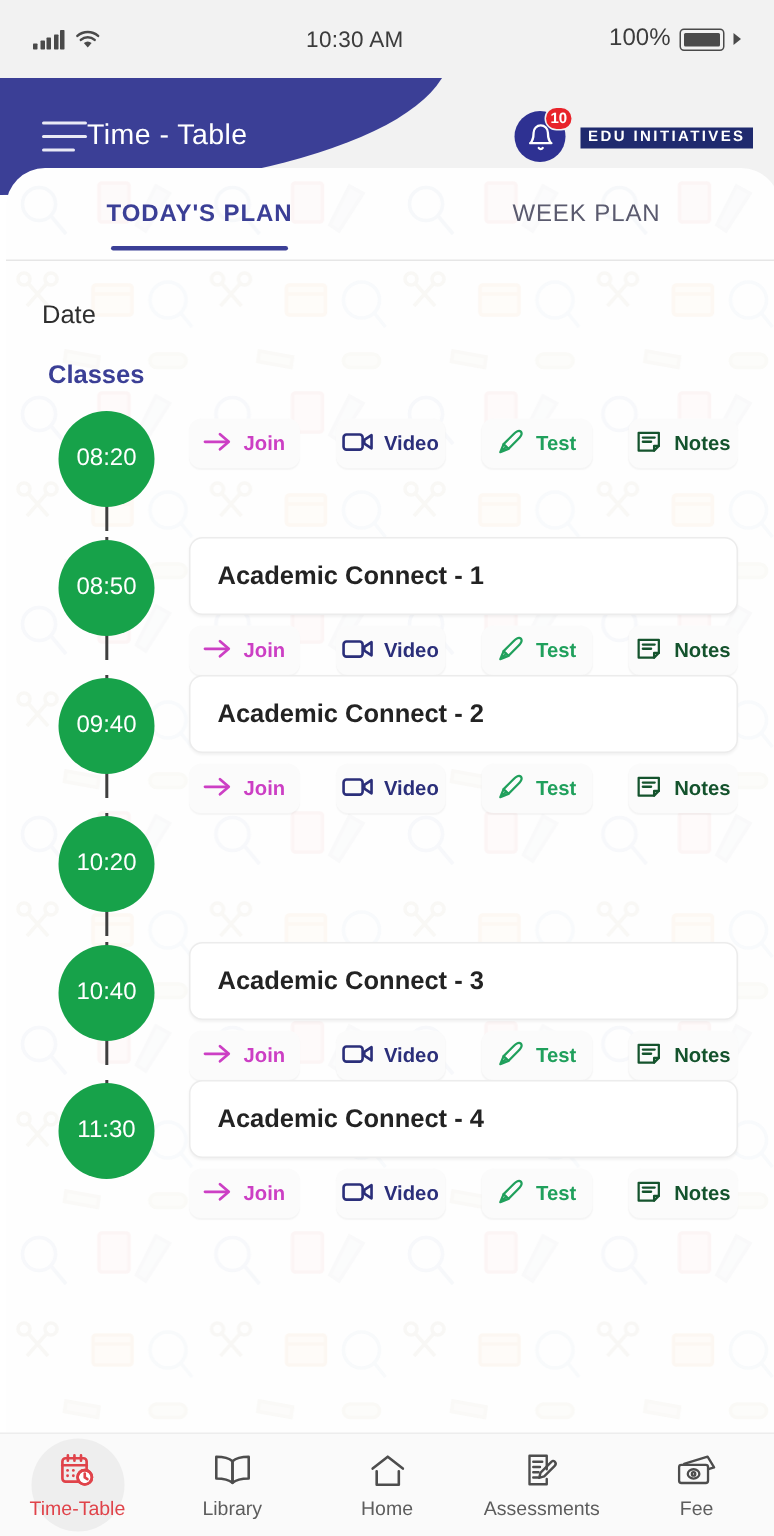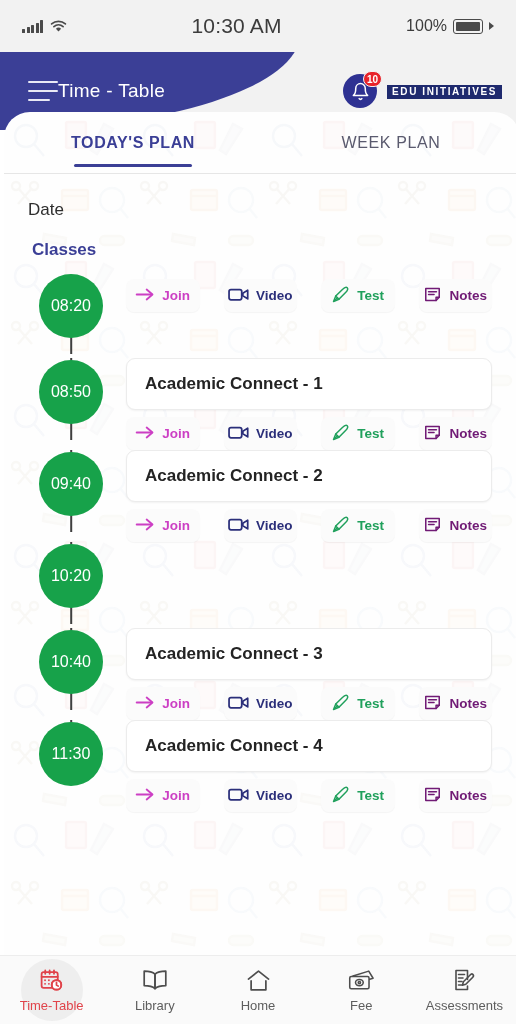--- a/index.html
+++ b/index.html
@@ -12,21 +12,21 @@
   .phone { position: relative; width: 516px; height: 1024px; background: #fff; overflow: hidden; }
 
   
   .statusbar {
     position: absolute; top: 0; left: 0; width: 516px; height: 52px;
     background: #f2f2f2;
     display: flex; align-items: center; justify-content: space-between;
     padding: 0 22px;
   }
   .sb-left { display: flex; align-items: center; gap: 7px; }
-  .sb-time { font-size: 21px; color: #3c3c3c; letter-spacing: .2px; }
+  .sb-time { font-size: 15px; color: #3c3c3c; letter-spacing: .2px; }
   .sb-right { display: flex; align-items: center; gap: 6px; }
   .sb-batt-txt { font-size: 16px; color: #3c3c3c; }
   .bars { display: flex; align-items: flex-end; gap: 1.5px; height: 13px; }
   .bars i { display: block; width: 3px; background: #4a4a4a; border-radius: .5px; }
   .bars i:nth-child(1){height:4px}.bars i:nth-child(2){height:6px}
   .bars i:nth-child(3){height:8px}.bars i:nth-child(4){height:10px}
   .bars i:nth-child(5){height:13px}
   .batt { width: 30px; height: 15px; border: 1.8px solid #4a4a4a; border-radius: 3px; padding: 2px; }
   .batt span { display: block; height: 100%; width: 100%; background: #4a4a4a; border-radius: 1px; }
   .batt-tip { width: 0; height: 0; border-top: 4px solid transparent; border-bottom: 4px solid transparent; border-left: 5px solid #4a4a4a; }
@@ -97,21 +97,21 @@
   .actions { display: flex; gap: 24px; margin-top: 7px; }
   .act {
     flex: 1; background: #fbfbfb; border-radius: 8px; height: 33px;
     display: flex; align-items: center; justify-content: center; gap: 7px;
     font-size: 13.5px; font-weight: bold; cursor: pointer;
     box-shadow: 0 1px 1px rgba(0,0,0,.04);
   }
   .act.join  { color: #cc3fc4; }
   .act.video { color: #2b2f7a; }
   .act.test  { color: #20a05c; }
-  .act.notes { color: #701a75; }
+  .act.notes { color: #14532d; }
 
   
   .bottomnav {
     position: absolute; bottom: 0; left: 0; width: 516px; height: 69px;
     background: #fafafa; border-top: 1px solid #ededed;
     display: flex; align-items: center;
   }
   .nav-item { flex: 1; display: flex; flex-direction: column; align-items: center; justify-content: center; gap: 5px; cursor: pointer; position: relative; height: 69px; }
   .nav-ico { height: 26px; display: flex; align-items: center; justify-content: center; }
   .nav-lbl { font-size: 13px; color: #5d5d5d; }
@@ -464,33 +464,33 @@
         <span class="nav-ico" style="color:#4d4d4d">
           <svg width="25" height="23" viewBox="0 0 26 24" fill="none" stroke="currentColor" stroke-width="1.8" stroke-linecap="round" stroke-linejoin="round">
             <path d="M2.5 10.5 13 2.2 23.5 10.5"></path>
             <path d="M5.3 12.4 v9.3 h15.4 v-9.3"></path>
           </svg>
         </span>
      <span class="nav-lbl">Home</span>
       </div>
       <div class="nav-item">
         <span class="nav-ico" style="color:#4d4d4d">
+          <svg width="24" height="24" viewBox="0 0 24 24" fill="none" stroke="currentColor" stroke-width="1.6" stroke-linecap="round" stroke-linejoin="round">
+            <path d="M4 2.5 h11.5 v9 M4 2.5 v19 h11.5 v-3.5"></path>
+            <path d="M6.5 6.5 h6 M6.5 10 h4.5 M6.5 13.5 h3.5 M6.5 17 h3"></path>
+            <path d="M20.8 6.4 c.9 .9 .9 1.9 0 2.8 l-7 7 -3.4 1 1-3.4 7-7 c.9-.9 1.5-1.3 2.4-.4z"></path>
+          </svg>
+        </span>
+     <span class="nav-lbl">Assessments</span>
+      </div>
+      <div class="nav-item">
+        <span class="nav-ico" style="color:#4d4d4d">
           <svg width="27" height="22" viewBox="0 0 28 22" fill="none" stroke="currentColor" stroke-width="1.6" stroke-linejoin="round">
             <path d="M5.2 6.8 21.5 1.8 26 9.2 9.6 14.2z"></path>
             <rect x="1.8" y="7.4" width="20" height="12.6" rx="1.6" fill="#fafafa"></rect>
             <ellipse cx="11.8" cy="13.7" rx="4" ry="3.2"></ellipse>
             <circle cx="11.8" cy="13.7" r="1.2"></circle>
           </svg>
         </span>
      <span class="nav-lbl">Fee</span>
       </div>
-      <div class="nav-item">
-        <span class="nav-ico" style="color:#4d4d4d">
-          <svg width="24" height="24" viewBox="0 0 24 24" fill="none" stroke="currentColor" stroke-width="1.6" stroke-linecap="round" stroke-linejoin="round">
-            <path d="M4 2.5 h11.5 v9 M4 2.5 v19 h11.5 v-3.5"></path>
-            <path d="M6.5 6.5 h6 M6.5 10 h4.5 M6.5 13.5 h3.5 M6.5 17 h3"></path>
-            <path d="M20.8 6.4 c.9 .9 .9 1.9 0 2.8 l-7 7 -3.4 1 1-3.4 7-7 c.9-.9 1.5-1.3 2.4-.4z"></path>
-          </svg>
-        </span>
-     <span class="nav-lbl">Assessments</span>
-      </div>
     </div>
 </div>
 
 </body></html>

